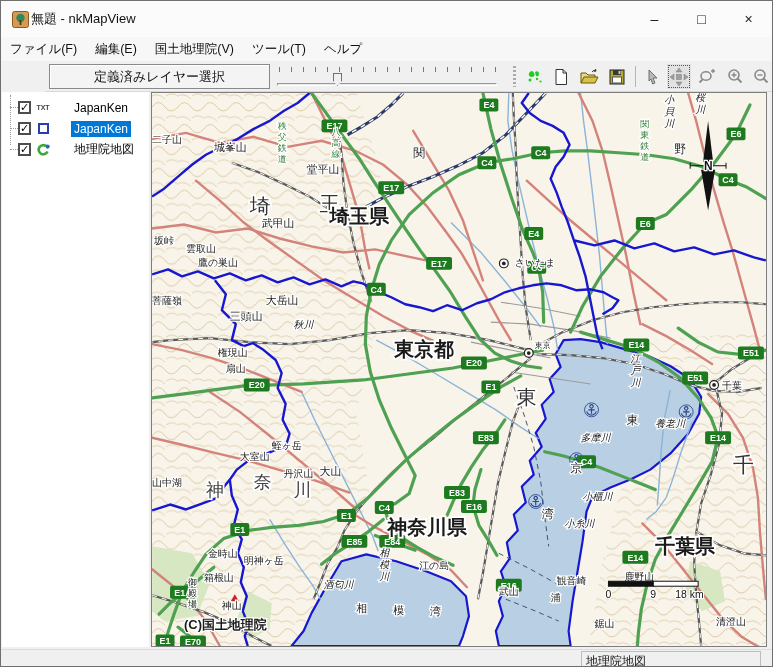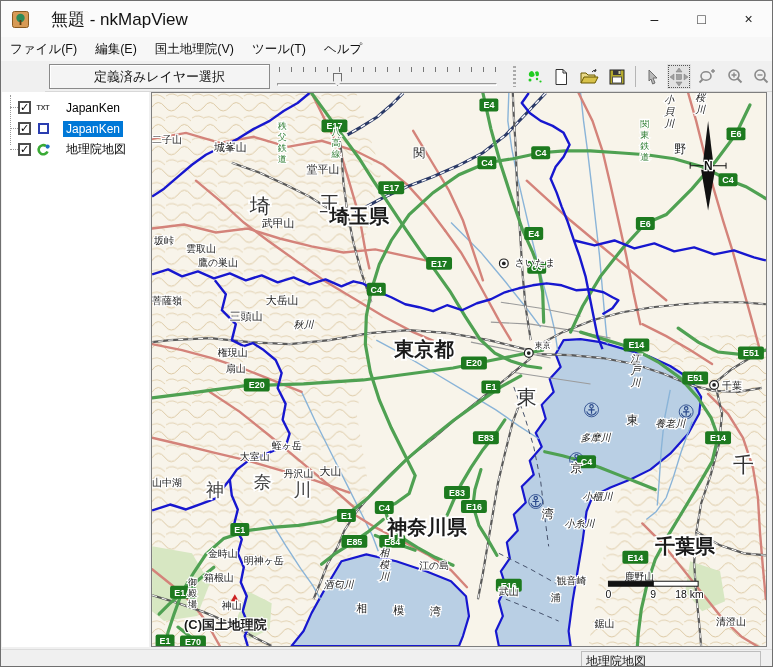--- a/index.html
+++ b/index.html
@@ -3,21 +3,21 @@
 <meta charset="utf-8">
 <style>
   html,body{margin:0;padding:0;background:#cfcfcf;}
   *{box-sizing:border-box;}
   #win{position:relative;width:773px;height:667px;background:#f0f0f0;
        font-family:"Liberation Sans","DejaVu Sans",sans-serif;
        border:1px solid #6f6f6f;overflow:hidden;}
   
   #titlebar{position:absolute;left:0;top:0;width:100%;height:36px;background:#fbfbfb;display:flex;align-items:center;}
   #appicon{width:17px;height:17px;margin-left:11px;flex:0 0 auto;}
-  #title{font-size:17px;color:#111;margin-left:22px;}
+  #title{font-size:13px;color:#111;margin-left:2px;}
   #wbtns{position:absolute;right:0;top:0;height:36px;display:flex;}
   .wbtn{width:47px;height:36px;display:flex;align-items:center;justify-content:center;font-size:14px;color:#222;}
   
   #menubar{position:absolute;left:0;top:36px;width:100%;height:24px;background:#f7f7f7;display:flex;align-items:center;font-size:12.5px;color:#111;}
   .menu-item{padding:3px 9px;}
   
   #toolbar{position:absolute;left:0;top:60px;width:100%;height:31px;background:#f0f0f0;border-bottom:1px solid #d8d8d8;margin-left:44px;}
   #layerbtn{position:absolute;left:4px;top:3px;width:221px;height:25px;background:#f4f4f4;
             border:1px solid #8a8a8a;box-shadow:inset 1px 1px 0 #fff;font-size:13px;color:#111;
             display:flex;align-items:center;justify-content:center;}
@@ -35,21 +35,21 @@
   
   #mainarea{position:absolute;left:0;top:91px;width:100%;height:556px;background:#f0f0f0;}
   #layerpanel{position:absolute;left:1px;top:0;width:147px;height:555px;background:#fff;font-size:12px;color:#000;}
   .lrow{position:absolute;left:0;height:19px;display:flex;align-items:center;}
   .treeline{position:absolute;left:8px;top:3px;width:1px;height:50px;border-left:1px dotted #9a9a9a;}
   .tdash{width:8px;height:1px;border-top:1px dotted #9a9a9a;margin-left:8px;}
   .cbx{width:13px;height:13px;border:2px solid #4d4d4d;background:#fff;margin-left:0;display:flex;align-items:center;justify-content:center;font-size:11px;line-height:11px;color:#000;font-weight:bold;}
   .licon{width:18px;height:14px;margin-left:3px;display:flex;align-items:center;justify-content:center;flex:0 0 auto;}
   .txticon{font-size:7px;font-weight:bold;color:#444;letter-spacing:0px;}
   .recticon{width:11px;height:11px;border:2px solid #2a3db0;background:#fff;}
-  .llabel{margin-left:11px;padding:1px 3px;white-space:nowrap;}
+  .llabel{margin-left:19px;padding:1px 3px;white-space:nowrap;}
   .lrow.sel .llabel{background:#0078d7;color:#fff;}
   #mapwrap{position:absolute;left:150px;top:0;width:616px;height:555px;border:1px solid #7e7e7e;background:#f8f4ea;}
   
   #statusbar{position:absolute;left:0;top:648px;width:100%;height:19px;background:#f0f0f0;border-top:1px solid #dcdcdc;font-size:12px;color:#111;}
   #statuspanel{position:absolute;left:580px;top:1px;width:180px;height:17px;border:1px solid #bdbdbd;background:#f0f0f0;padding:1px 4px;}
   #statusgrip{position:absolute;right:1px;top:1px;width:11px;height:17px;border-left:1px solid #bdbdbd;}
 </style>
 </head>
 <body>
 

